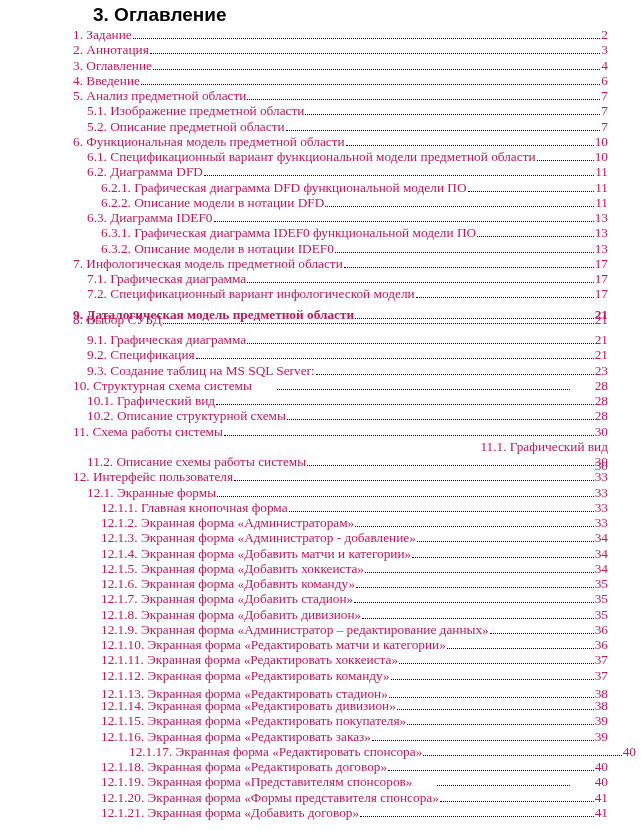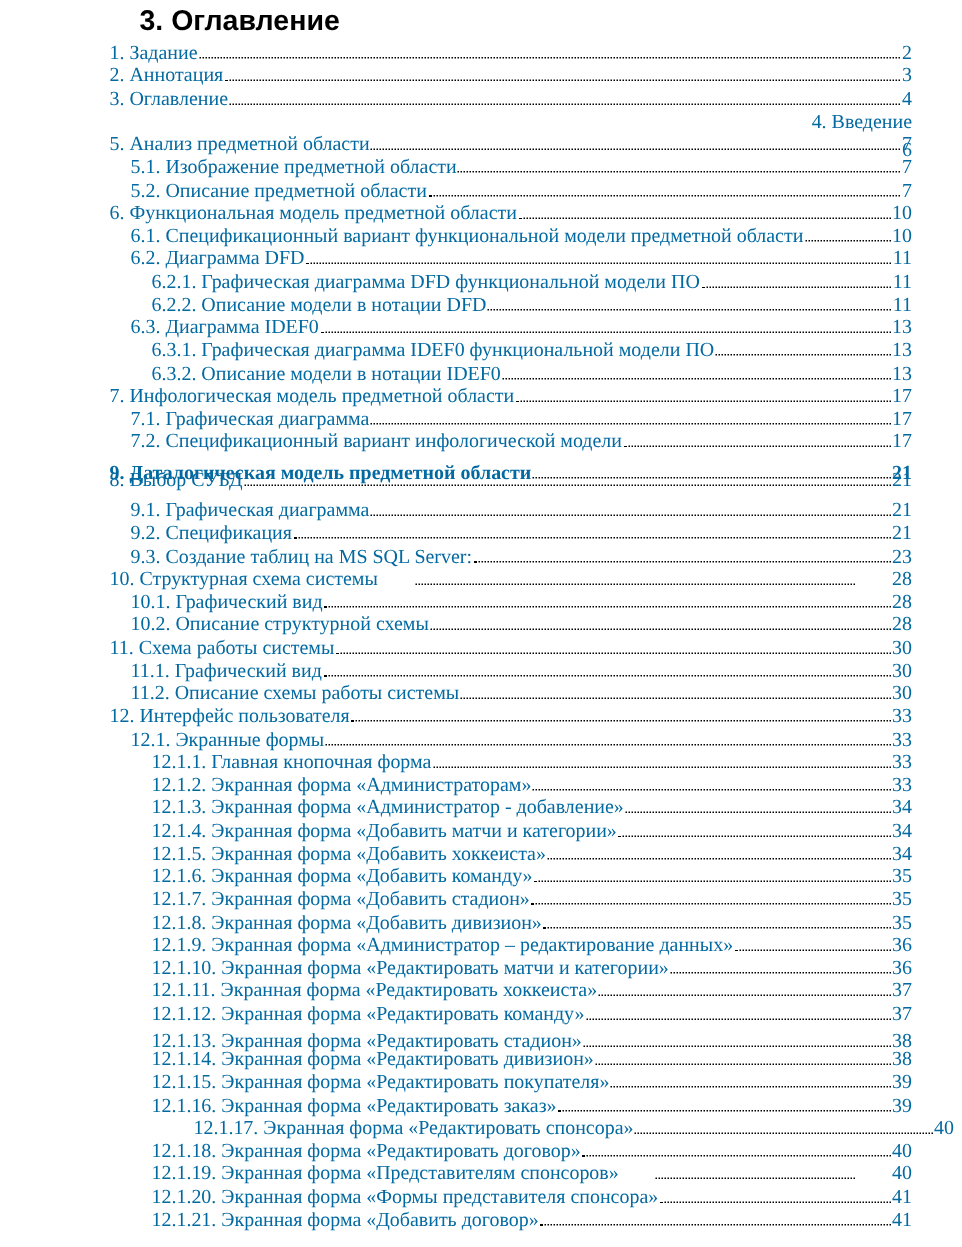--- a/index.html
+++ b/index.html
@@ -5,21 +5,21 @@
   html, body { margin:0; padding:0; background:#ffffff; }
   body { width:641px; height:831px; position:relative; overflow:hidden; color:#000; }
   .title {
     position:absolute; left:93px; top:3px;
     font-family:"Liberation Sans", sans-serif; font-weight:bold; font-size:19px; line-height:24px;
     color:#000;
   }
   .toc { position:absolute; left:0; top:25px; width:641px; }
   .row {
     position:absolute; height:15px; display:flex; align-items:flex-end;
-    font-family:"Liberation Serif", serif; font-size:13.3px; line-height:15px; color:#0369a1;
+    font-family:"Liberation Serif", serif; font-size:13.3px; line-height:15px; color:#be185d;
     white-space:nowrap;
   }
   .row .label { flex:0 0 auto; }
   .row .leader {
     flex:1 1 auto; margin:0 1px 3px 1px; height:0;
     border-bottom:1.4px dotted #000;
   }
   .row .page { flex:0 0 auto; text-align:right; }
   .lvl1 { left:73px; }
   .lvl2 { left:87px; }
@@ -39,21 +39,21 @@
     <div class="row lvl1" style="top: 17.25px; width: 535px;">
       <span class="label">2. Аннотация</span>
       <span class="leader"></span>
       <span class="page">3</span>
     </div>
     <div class="row lvl1" style="top: 32.5px; width: 535px;">
       <span class="label">3. Оглавление</span>
       <span class="leader"></span>
       <span class="page">4</span>
     </div>
-    <div class="row lvl1" style="top: 47.75px; width: 535px; flex-direction: column;">
+    <div class="row lvl1" style="top: 47.75px; width: 535px;">
       <span class="label">4. Введение</span>
       <span class="leader"></span>
       <span class="page">6</span>
     </div>
     <div class="row lvl1" style="top: 63px; width: 535px;">
       <span class="label">5. Анализ предметной области</span>
       <span class="leader"></span>
       <span class="page">7</span>
     </div>
     <div class="row lvl2" style="top: 78.25px; width: 521px;">
@@ -159,21 +159,21 @@
     <div class="row lvl2" style="top: 383.25px; width: 521px;">
       <span class="label">10.2. Описание структурной схемы</span>
       <span class="leader"></span>
       <span class="page">28</span>
     </div>
     <div class="row lvl1" style="top: 398.5px; width: 535px;">
       <span class="label">11. Схема работы системы</span>
       <span class="leader"></span>
       <span class="page">30</span>
     </div>
-    <div class="row lvl2" style="top: 413.75px; width: 521px;">
+    <div class="row lvl2" style="top: 413.75px; width: 521px; flex-direction: column;">
       <span class="label">11.1. Графический вид</span>
       <span class="leader"></span>
       <span class="page">30</span>
     </div>
     <div class="row lvl2" style="top: 429px; width: 521px;">
       <span class="label">11.2. Описание схемы работы системы</span>
       <span class="leader"></span>
       <span class="page">30</span>
     </div>
     <div class="row lvl1" style="top: 444.25px; width: 535px;">

